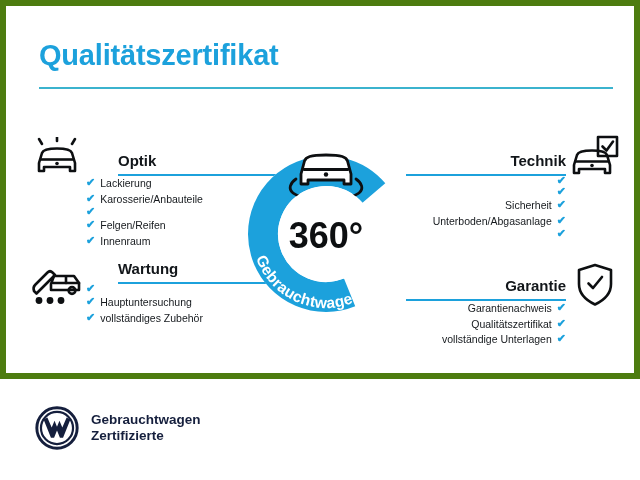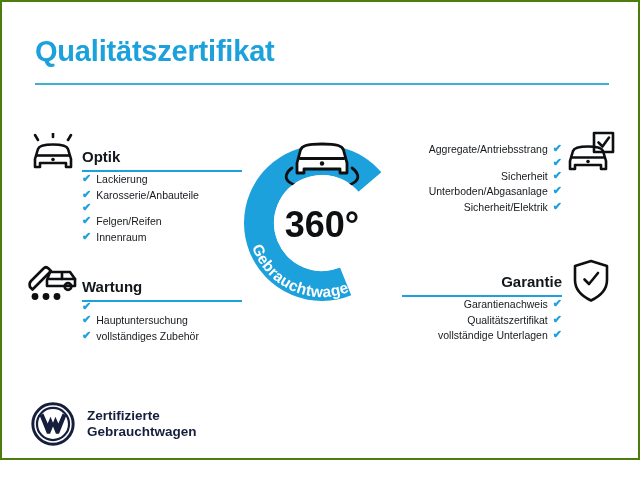--- a/index.html
+++ b/index.html
@@ -4,23 +4,23 @@
 <style>
   html,body{margin:0;padding:0;}
   body{
     width:640px;height:480px;
     background:#ffffff;
     font-family:"Liberation Sans", sans-serif;
     overflow:hidden;
   }
   #page{
     position:relative;
-    width:640px;height:460px;
+    width:640px;height:379px;
     box-sizing:border-box;
-    border:2px solid #4d7c0f;
+    border:6px solid #4d7c0f;
     background:#ffffff;
   }
 
   
   #page-title{
     position:absolute;left:33px;top:33px;
     font-size:29px;font-weight:bold;
     color:#1CA1DC;
     letter-spacing:-0.2px;
     white-space:nowrap;
@@ -59,47 +59,47 @@
   .chk{
     color:#1CA1DC;
     font-size:11px;
     font-weight:bold;
     line-height:1;
     display:inline-block;
     transform:translateY(-1px);
   }
 
   
-  .col-left .sec-head{width:160px;}
+  .col-left .sec-head{width:160px;margin-left:32px;}
   .col-left .sec-title{left:0;}
   .col-left .sec-rule{width:160px;}
   .col-left .sec-list li{justify-content:flex-start;}
 
   
   .col-right .sec-head{width:160px;}
   .col-right .sec-title{right:0;}
   .col-right .sec-rule{width:160px;right:0;left:auto;}
   .col-right .sec-list li{justify-content:flex-end;}
 
   #sec-optik   {left:80px; top:140px; width:160px;}
-  #sec-wartung {left:80px; top:270px; width:160px;}
+  #sec-wartung {left:80px; top:248px; width:160px;}
   #sec-technik {left:400px;top:140px; width:160px;}
   #sec-garantie{left:400px;top:265px; width:160px;}
 
   
   .sec-icon{position:absolute;}
   #icon-optik   {left:26px; top:131px;}
   #icon-wartung {left:24px; top:256px;}
   #icon-technik {left:562px;top:129px;}
   #icon-garantie{left:569px;top:257px;}
 
   
   #badge{
     position:absolute;
-    left:224px;top:113px;
+    left:224px;top:120px;
     width:192px;height:198px;
   }
   #badge svg{display:block;}
 
   
   #footer{
     position:absolute;left:29px;top:400px;
     display:flex;align-items:center;gap:12px;
   }
   #vw-mark{width:44px;height:44px;display:block;}
@@ -201,38 +201,40 @@
         <path d="M6 30 L9 20 C10 17 13.5 15.5 24 15.5 C34.5 15.5 38 17 39 20 L42 30 L42 38 L37 38 L37 34 L11 34 L11 38 L6 38 Z"></path>
         <line x1="8" y1="26.5" x2="40" y2="26.5"></line>
         <rect x="30" y="2" width="19" height="19"></rect>
         <path d="M34.5 11.5 L38.5 15.5 L45 6.5"></path>
       </g>
       <circle cx="24" cy="30.5" r="1.8" fill="#0d0f11"></circle>
     </svg>
   </div>
 
   <div class="section col-right" id="sec-technik">
+    <div class="sec-head">
+      <div class="sec-title">Technik</div>
+      <div class="sec-rule"></div>
+    </div>
     <ul class="sec-list">
       <li>
-          <span>Aggregate/Antriebsstrang</span>
           <span class="chk">✔</span>
         </li>
       <li>
           <span class="chk">✔</span>
         </li>
       <li>
           <span>Sicherheit</span>
           <span class="chk">✔</span>
         </li>
       <li>
           <span>Unterboden/Abgasanlage</span>
           <span class="chk">✔</span>
         </li>
       <li>
-          <span>Sicherheit/Elektrik</span>
           <span class="chk">✔</span>
         </li>
     </ul>
   </div>
 
   <div class="sec-icon" id="icon-garantie">
     <svg width="40" height="44" viewBox="0 0 40 44">
       <g stroke="#0d0f11" stroke-width="2.6" fill="none" stroke-linejoin="round" stroke-linecap="round">
         <path d="M20 2 L36 7 L36 21 C36 31 28.5 37.5 20 41.5 C11.5 37.5 4 31 4 21 L4 7 Z"></path>
         <path d="M13.5 20.5 L18 25 L27 14"></path>
@@ -293,18 +295,18 @@
   </div>
 
   <div id="footer">
     <svg id="vw-mark" viewBox="0 0 48 48">
       <circle cx="24" cy="24" r="22" fill="none" stroke="#151f3d" stroke-width="3.2"></circle>
       <circle cx="24" cy="24" r="17.5" fill="none" stroke="#151f3d" stroke-width="2.4"></circle>
       <path d="M13.5 12.5 L18.2 23.5 L21.3 16.2 L24 22.6 L26.7 16.2 L29.8 23.5 L34.5 12.5
                L38.6 14.8 L30.6 34.5 L27.2 34.5 L24 26.6 L20.8 34.5 L17.4 34.5 L9.4 14.8 Z" fill="#151f3d"></path>
     </svg>
     <div id="footer-text">
+      <div>Gebrauchtwagen</div>
       <div>Zertifizierte</div>
-      <div>Gebrauchtwagen</div>
     </div>
   </div>
 
 </div>
 
 </body></html>

